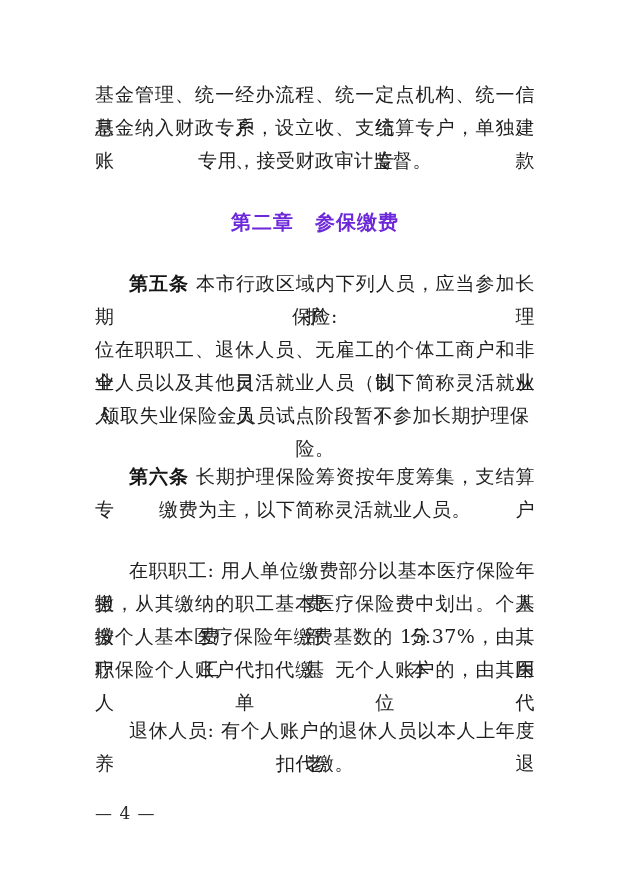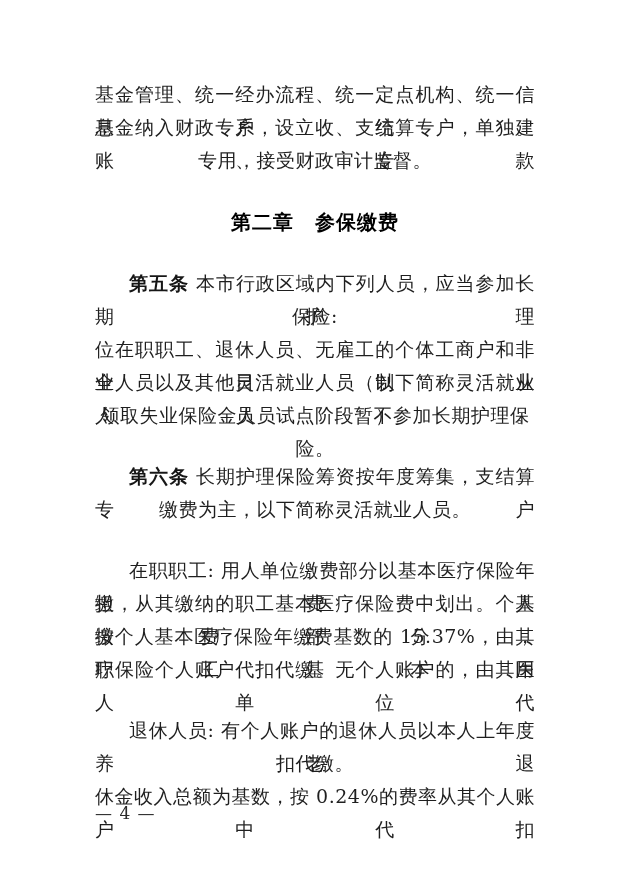--- a/index.html
+++ b/index.html
@@ -46,21 +46,21 @@
     color: #161616;
   }
   .heading {
     margin: 29px 0 4px 0;
     height: 33px;
     line-height: 33px;
     font-size: 20px;
     text-align: center;
     font-family: "DejaVu Sans", "Liberation Sans", sans-serif;
     font-weight: 700;
-    color: #000000;
+    color: #6d28d9;
     letter-spacing: 1px;
   }
   .footer {
     position: absolute;
     left: 95px;
     top: 803px;
     font-size: 17px;
     line-height: 20px;
     color: #2a2a2a;
     letter-spacing: 1px;
@@ -88,18 +88,17 @@
     <div class="line indent j"><span class="art">第六条</span><span> 长期护理保险筹资按年度筹集，支结算专户</span></div>
     <div class="line">缴费为主，以下简称灵活就业人员。</div>
 
     <div class="line indent j">在职职工: 用人单位缴费部分以基本医疗保险年缴费基</div>
     <div class="line j">担，从其缴纳的职工基本医疗保险费中划出。个人缴费部分，</div>
     <div class="line j">按个人基本医疗保险年缴费基数的 15.37%，由其职工基本医</div>
     <div class="line j">疗保险个人账户代扣代缴。无个人账户的，由其用人单位代</div>
     <div class="line indent j">退休人员: 有个人账户的退休人员以本人上年度养老退</div>
 
     <div class="line">扣代缴。</div>
-    <div class="line j">休金收入总额为基数，按 0.24%的费率从其个人账户中代扣</div>
 
   </div>
 
   <div class="footer">— 4 —</div>
 </div>
 
 </body></html>

